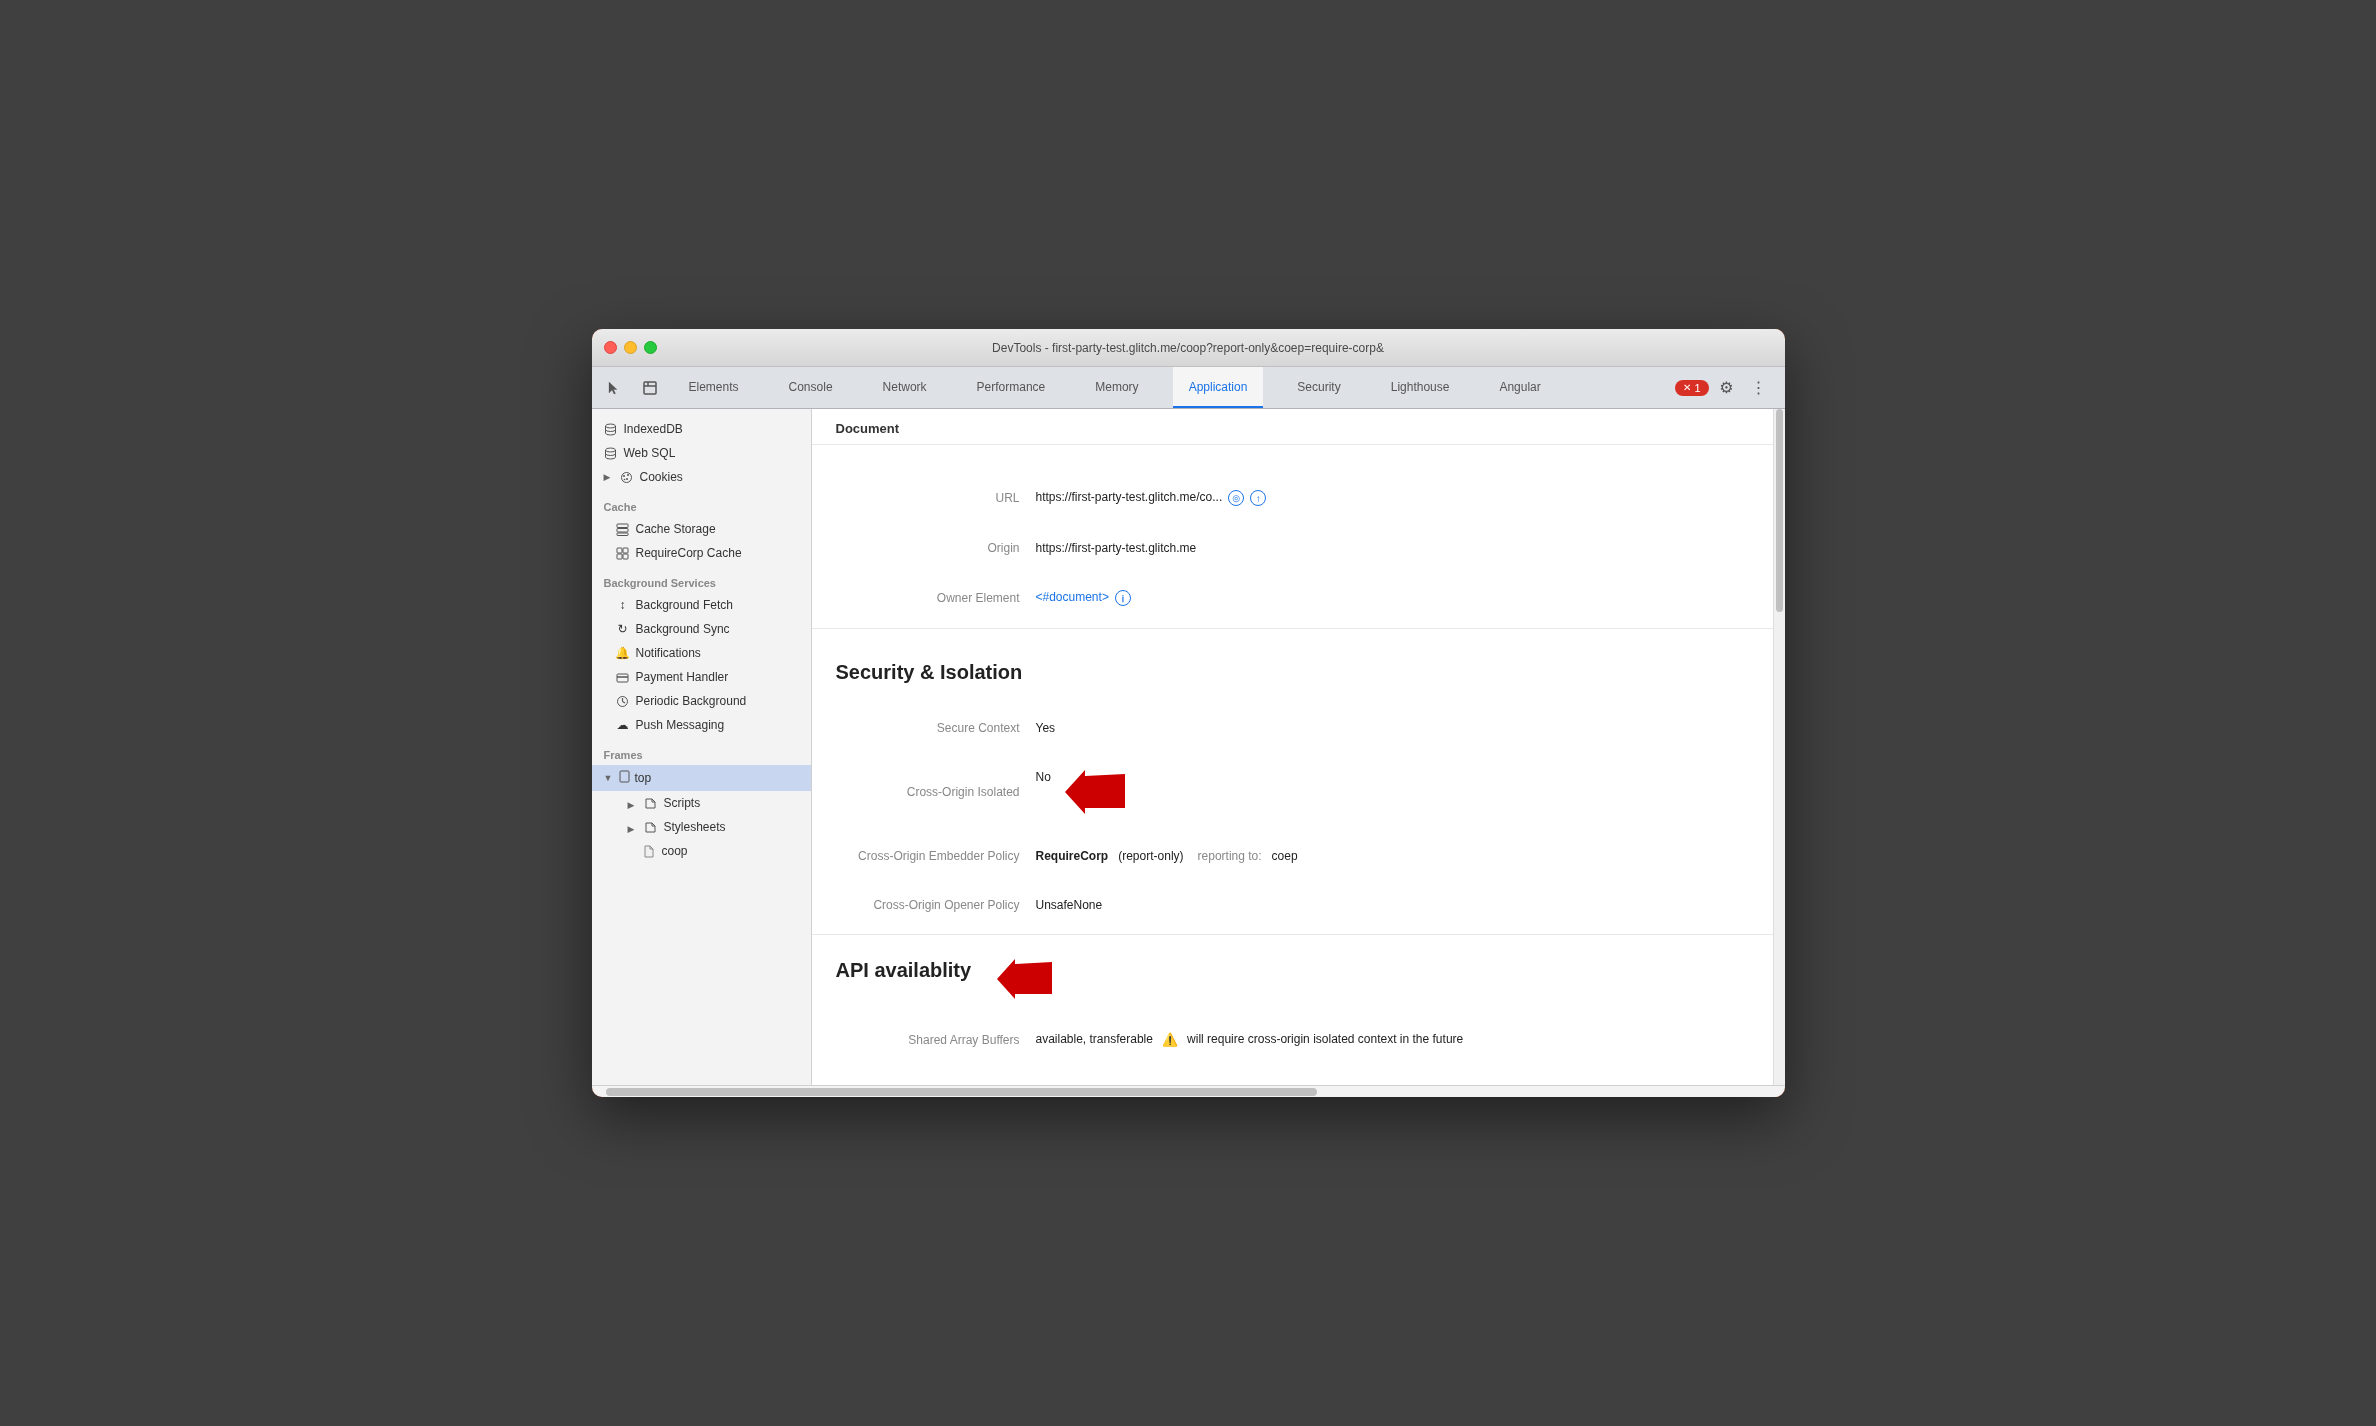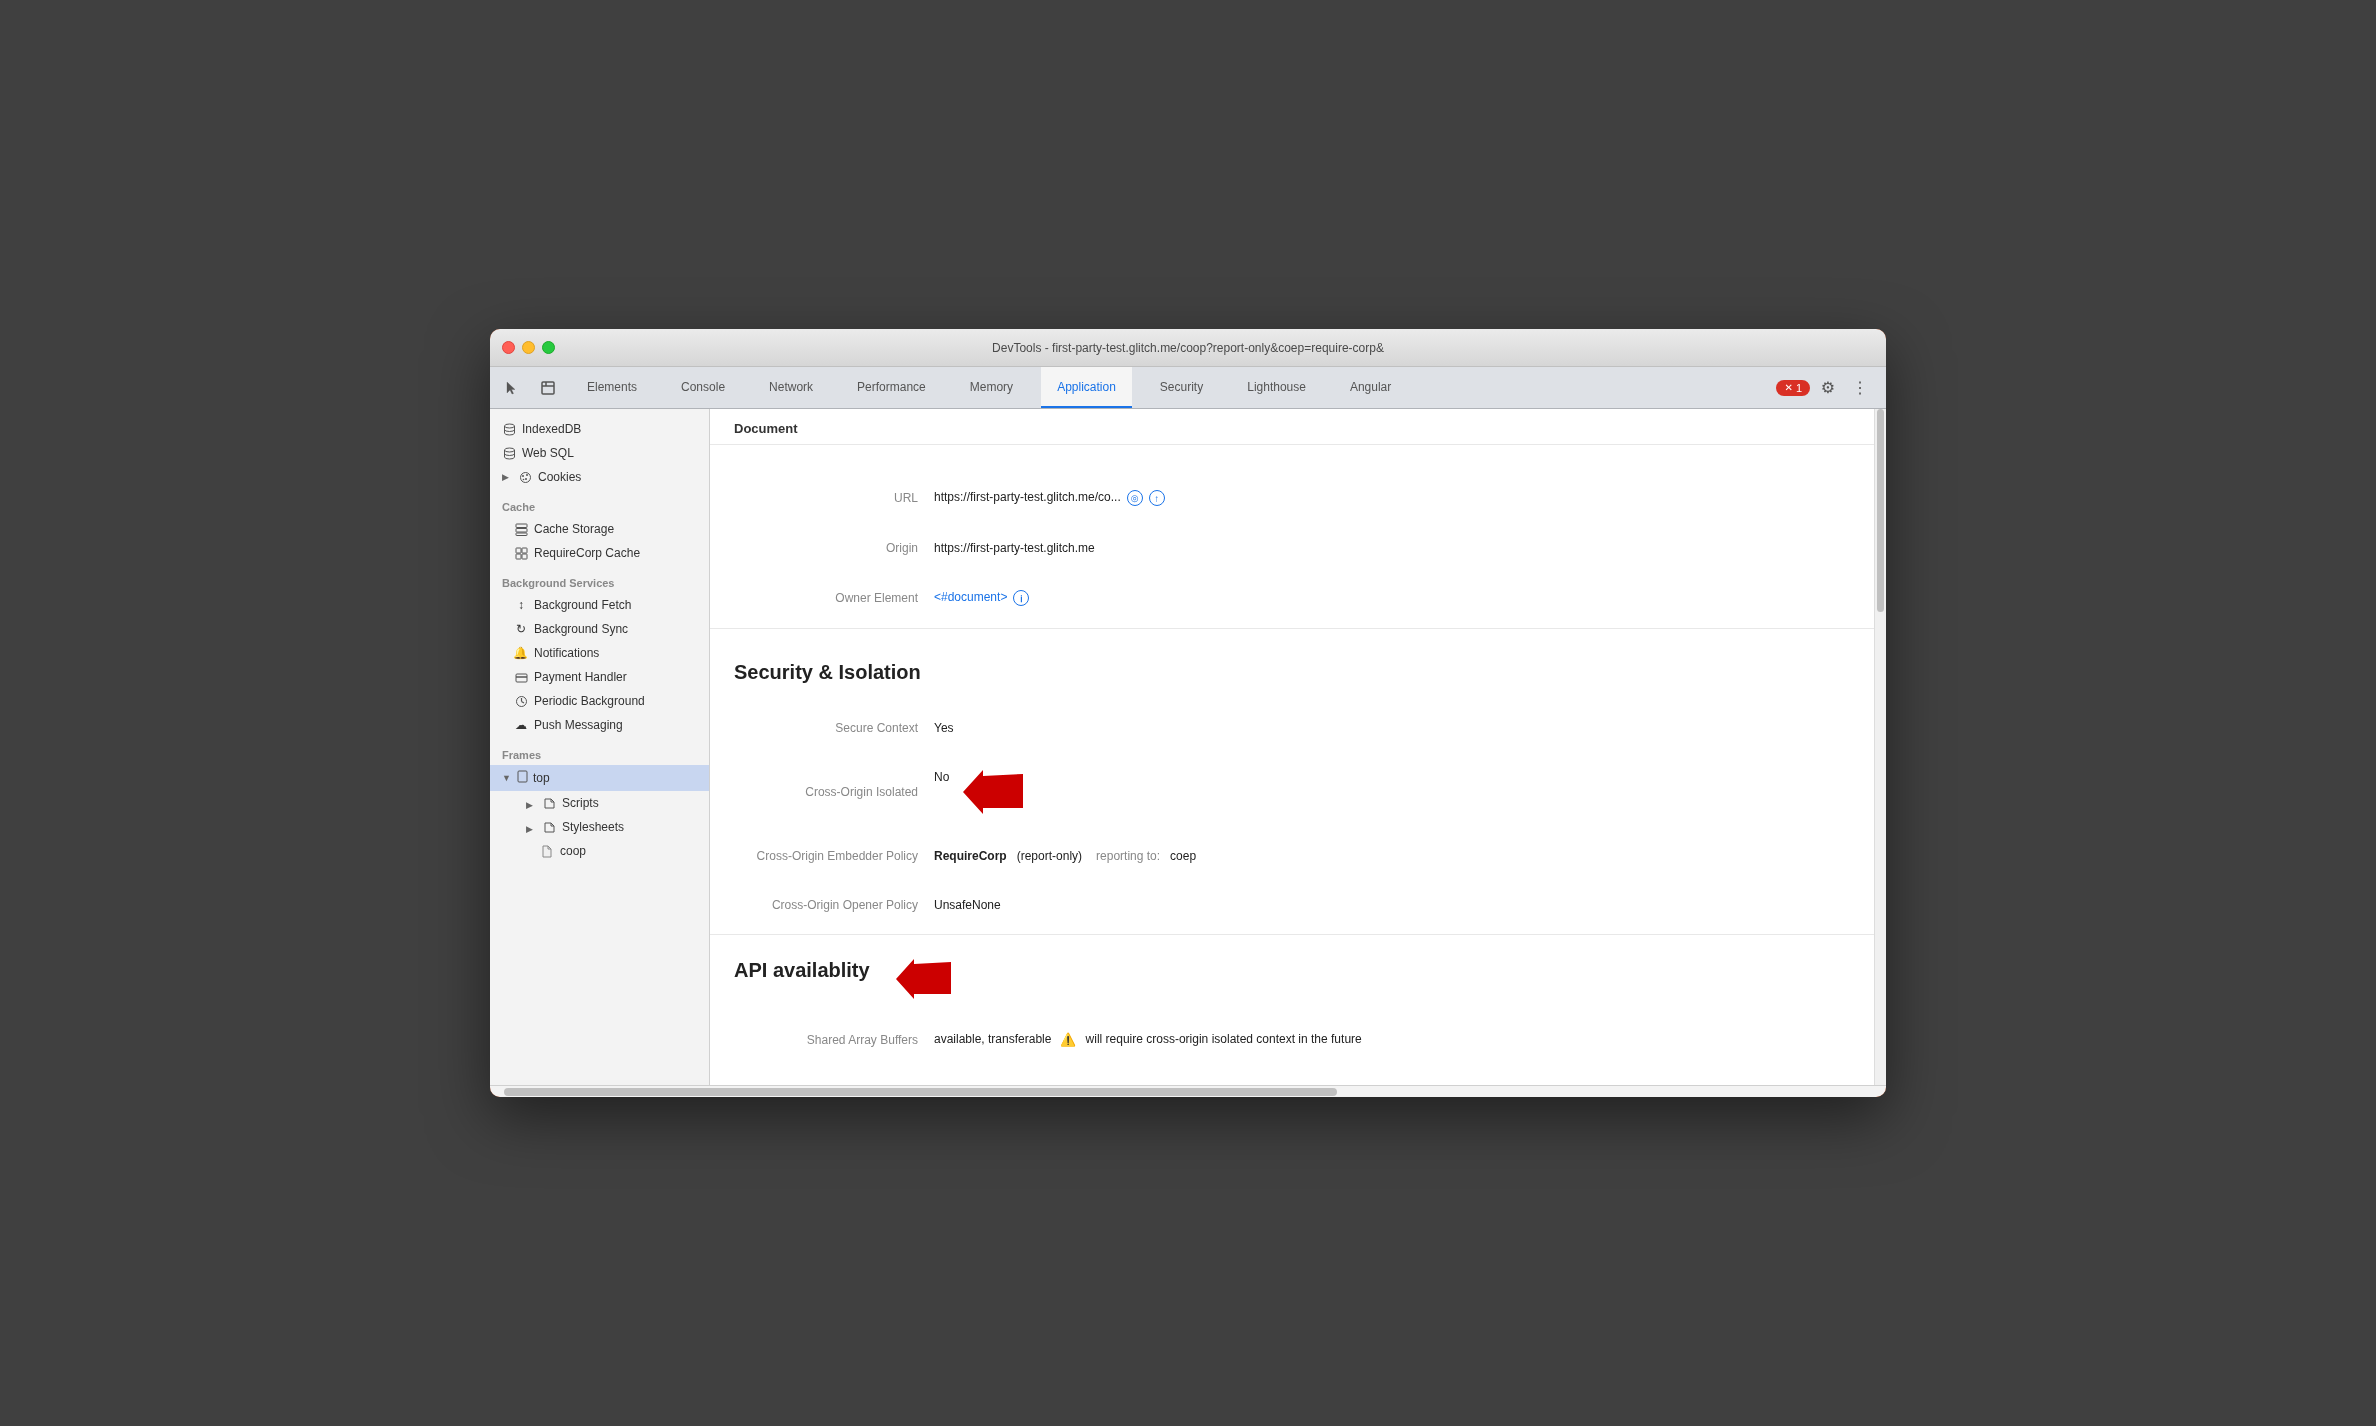--- a/index.html
+++ b/index.html
@@ -5,21 +5,21 @@
     * { box-sizing: border-box; margin: 0; padding: 0; }
     body {
       background: #404040;
       display: flex;
       justify-content: center;
       align-items: center;
       min-height: 100vh;
       font-family: -apple-system, BlinkMacSystemFont, 'Helvetica Neue', Arial, sans-serif;
     }
     .window {
-      width: 1396px;
+      width: 1193px;
       height: 768px;
       background: #c2410c;
       border-radius: 10px;
       box-shadow: 0 20px 60px rgba(0,0,0,0.5);
       overflow: hidden;
       display: flex;
       flex-direction: column;
     }
     
     .titlebar {
@@ -78,21 +78,21 @@
       align-items: center;
       justify-content: center;
       border-radius: 4px;
       cursor: pointer;
       color: #555;
       font-size: 16px;
     }
     .tabs-list {
       display: flex;
       align-items: stretch;
-      gap: 12px;
+      gap: 18px;
       flex: 1;
     }
     .tab {
       display: flex;
       align-items: center;
       padding: 0 16px;
       font-size: 12px;
       color: #555;
       cursor: pointer;
       border-bottom: 2px solid transparent;

